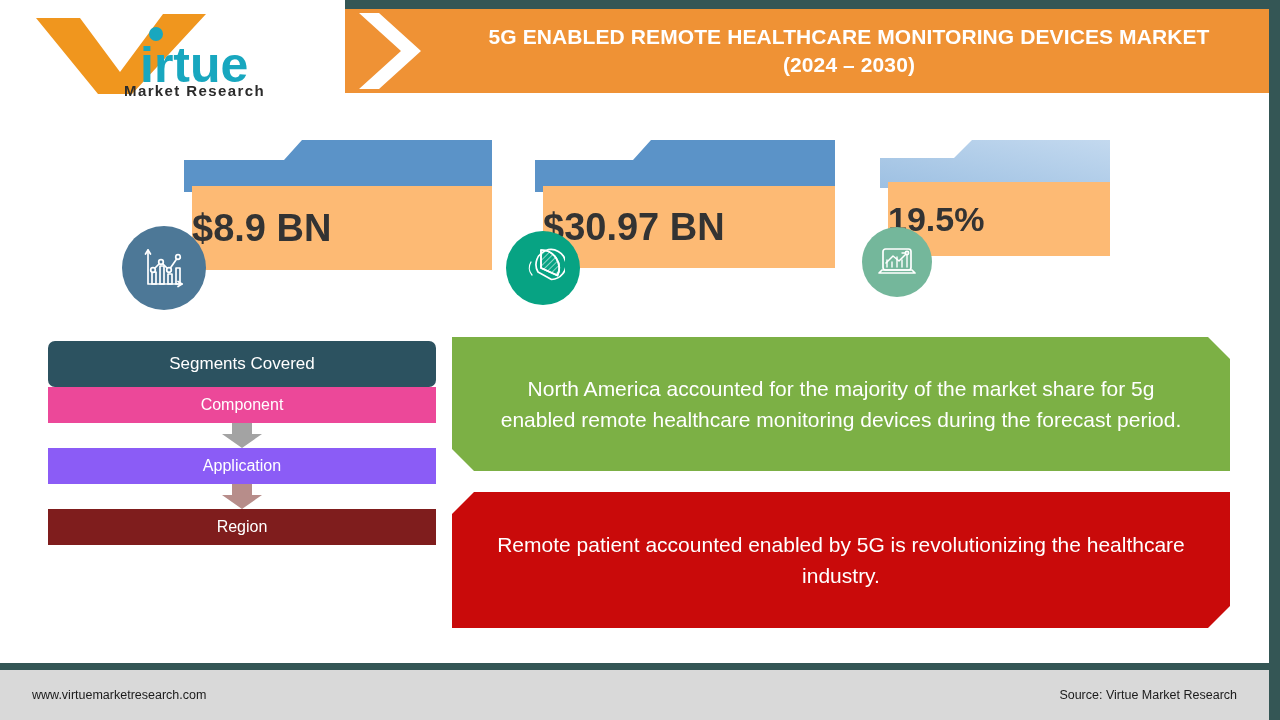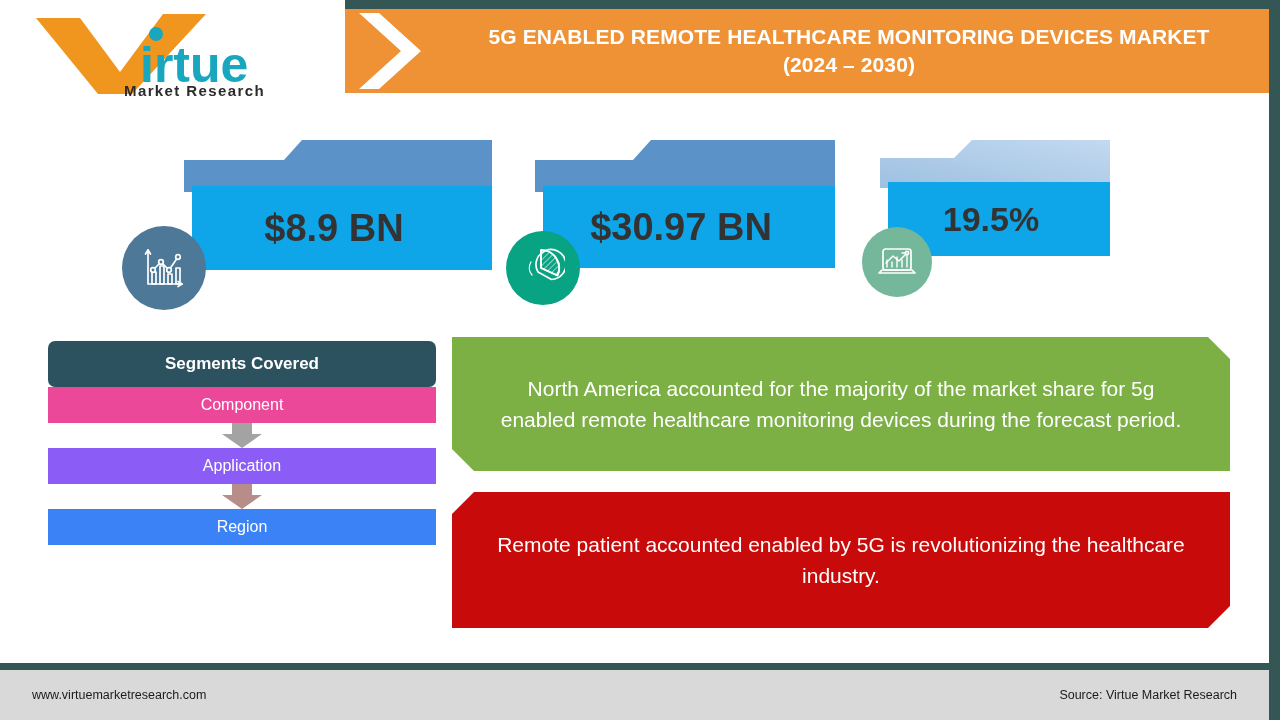--- a/index.html
+++ b/index.html
@@ -106,24 +106,24 @@
     font-weight: bold;
     font-size: 27px;
     line-height: 1;
   }
   .stat-body {
     position: absolute;
     left: 8px;
     top: 46px;
     right: 0;
     height: 82px;
-    background: #0ea5e9;
-    display: flex;
-    align-items: center;
-    justify-content: center;
+    background: #fdba74;
+    display: flex;
+    align-items: center;
+    justify-content: flex-start;
   }
   .stat-value {
     color: #333333;
     font-weight: bold;
     font-size: 38px;
     padding-right: 16px;
     white-space: nowrap;
   }
   .stat-circle {
     position: absolute;
@@ -154,21 +154,21 @@
     position: absolute;
     left: 48px;
     top: 341px;
     width: 388px;
   }
   .seg-header {
     height: 46px;
     background: #2c5260;
     border-radius: 7px;
     color: #ffffff;
-    font-weight: bold;
+    font-weight: normal;
     font-size: 17px;
     display: flex;
     align-items: center;
     justify-content: center;
   }
   .seg-row { position: relative; }
   .seg-bar {
     height: 36px;
     color: #ffffff;
     font-size: 16px;
@@ -364,21 +364,21 @@
       <div class="seg-bar" style="background:#8b5cf6">Application</div>
       <div class="seg-arrow">
         <svg width="54" height="25" viewBox="0 0 54 25">
             <path d="M17 0 L37 0 L37 11 L47 11 L27 25 L7 11 L17 11 Z" fill="#b78d8a"></path>
           </svg>
       </div>
     </div>
 
 
     <div class="seg-row">
-      <div class="seg-bar" style="background:#3b82f6">Region</div>
+      <div class="seg-bar" style="background:#7f1d1d">Region</div>
     </div>
   </div>
 
   <div class="callout" id="callout-green">North America accounted for the majority of the market share for 5g enabled remote healthcare monitoring devices during the forecast period.</div>
   <div class="callout" id="callout-red">Remote patient accounted enabled by 5G is revolutionizing the healthcare industry.</div>
 
   <div id="footer-rule"></div>
   <div id="footer">
     <span>www.virtuemarketresearch.com</span>
     <span>Source: Virtue Market Research</span>

